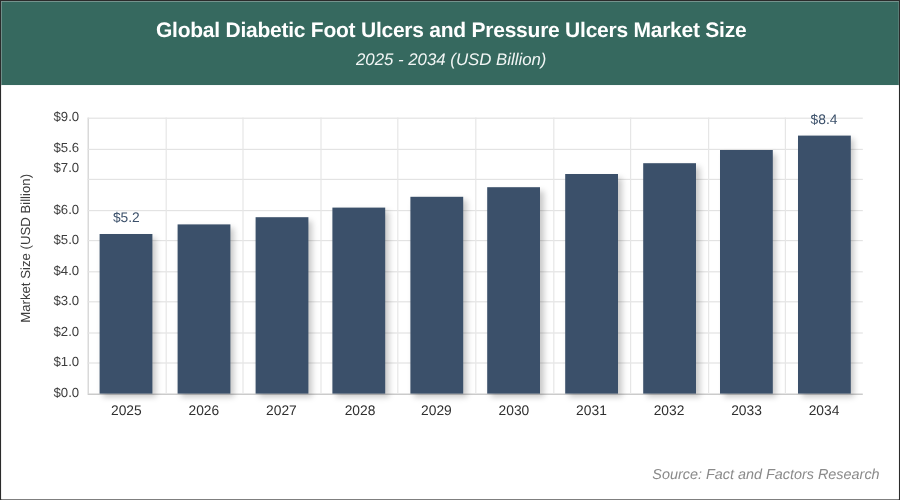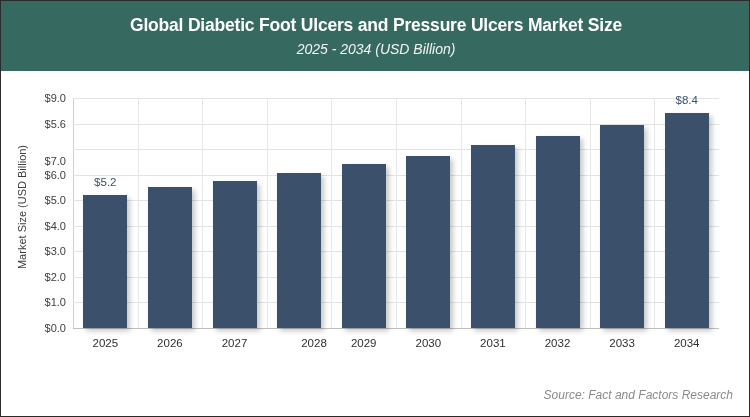--- a/index.html
+++ b/index.html
@@ -182,37 +182,37 @@
         <div class="ytick" style="top: 178.889px;">$2.0</div>
         <div class="gridline-h" style="top: 153.333px;"></div>
         <div class="ytick" style="top: 153.333px;">$3.0</div>
         <div class="gridline-h" style="top: 127.778px;"></div>
         <div class="ytick" style="top: 127.778px;">$4.0</div>
         <div class="gridline-h" style="top: 102.222px;"></div>
         <div class="ytick" style="top: 102.222px;">$5.0</div>
         <div class="gridline-h" style="top: 76.6667px;"></div>
         <div class="ytick" style="top: 76.6667px;">$6.0</div>
         <div class="gridline-h" style="top: 51.1111px;"></div>
-        <div class="ytick" style="top: 63px; padding-left: 19px;">$7.0</div>
+        <div class="ytick" style="top: 42px; padding-left: 19px;">$7.0</div>
         <div class="gridline-h" style="top: 25.5556px;"></div>
         <div class="ytick" style="top: 25.5556px;">$5.6</div>
         <div class="gridline-h" style="top: 0px;"></div>
         <div class="ytick" style="top: 0px;">$9.0</div>
         <div class="bar" style="left: 10.3px; width: 44px; height: 132.889px; background: rgb(59, 80, 106);"></div>
         <div class="bar-label" style="left: 32.3px; top: 78.1111px;">$5.2</div>
         <div class="xtick" style="left: 32.3px;">2025</div>
         <div class="gridline-v" style="left: 64.6px;"></div>
         <div class="bar" style="left: 74.9px; width: 44px; height: 140.556px; background: rgb(59, 80, 106);"></div>
         <div class="xtick" style="left: 96.9px;">2026</div>
         <div class="gridline-v" style="left: 129.2px;"></div>
         <div class="bar" style="left: 139.5px; width: 44px; height: 146.944px; background: rgb(59, 80, 106);"></div>
         <div class="xtick" style="left: 161.5px;">2027</div>
         <div class="gridline-v" style="left: 193.8px;"></div>
         <div class="bar" style="left: 204.1px; width: 44px; height: 154.611px; background: rgb(59, 80, 106);"></div>
-        <div class="xtick" style="left: 241px;">2028</div>
+        <div class="xtick" style="left: 227px;">2028</div>
         <div class="gridline-v" style="left: 258.4px;"></div>
         <div class="bar" style="left: 268.7px; width: 44px; height: 163.556px; background: rgb(59, 80, 106);"></div>
         <div class="xtick" style="left: 290.7px;">2029</div>
         <div class="gridline-v" style="left: 323px;"></div>
         <div class="bar" style="left: 333.3px; width: 44px; height: 172.5px; background: rgb(59, 80, 106);"></div>
         <div class="xtick" style="left: 355.3px;">2030</div>
         <div class="gridline-v" style="left: 387.6px;"></div>
         <div class="bar" style="left: 397.9px; width: 44px; height: 182.722px; background: rgb(59, 80, 106);"></div>
         <div class="xtick" style="left: 419.9px;">2031</div>
         <div class="gridline-v" style="left: 452.2px;"></div>

